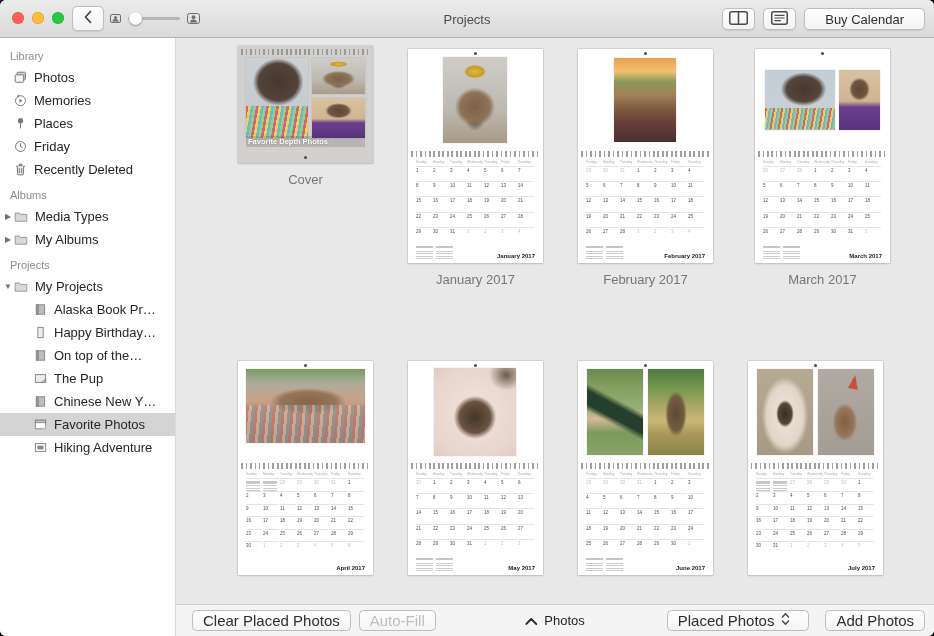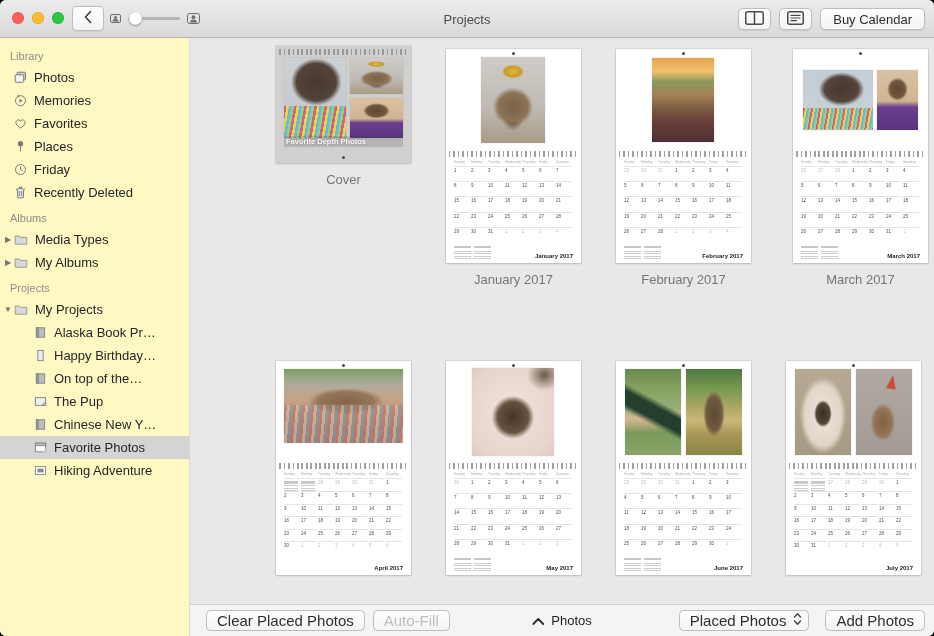--- a/index.html
+++ b/index.html
@@ -11,46 +11,46 @@
   .traffic{position:absolute;top:12px;left:12px;display:flex;gap:8px;}
   .light{width:12px;height:12px;border-radius:50%;box-shadow:inset 0 0 0 .5px rgba(0,0,0,.2);}
   .tb-btn{display:inline-flex;align-items:center;justify-content:center;background:linear-gradient(180deg,#fefefe,#f3f3f3);border:1px solid #bdbdbd;border-radius:5px;box-shadow:0 .5px 1px rgba(0,0,0,.08);box-sizing:border-box;color:#2f2f2f;}
   .back-btn{position:absolute;top:6px;left:72px;width:32px;height:25px;}
   .zoom-slider{position:absolute;top:11px;left:108px;display:flex;align-items:center;gap:6px;}
   .slider-track{position:relative;width:52px;height:3px;background:#b6b6b6;border-radius:2px;}
   .slider-thumb{position:absolute;top:-5px;left:1px;width:13px;height:13px;background:#fff;border-radius:50%;box-shadow:0 1px 2px rgba(0,0,0,.35), inset 0 0 0 .5px rgba(0,0,0,.08);}
   .win-title{position:absolute;top:0;left:0;right:0;height:38px;display:flex;align-items:center;justify-content:center;font-size:13px;color:#4c4c4c;pointer-events:none;}
   .tb-right{position:absolute;top:8px;right:9px;display:flex;gap:8px;}
   .icon-btn{width:33px;height:22px;}
-  .buy-btn{height:22px;padding:0 12px;font-size:13px;}
+  .buy-btn{height:22px;padding:0 20px;font-size:13px;}
 
   
   .main{display:flex;height:598px;}
-  .sidebar{width:190px;box-sizing:border-box;background:#fef9c3;border-right:1px solid #dadada;overflow:hidden;flex:none;padding-top:4px;}
+  .sidebar{width:176px;box-sizing:border-box;background:#ffffff;border-right:1px solid #dadada;overflow:hidden;flex:none;padding-top:4px;}
   .content{flex:1;display:flex;flex-direction:column;min-width:0;}
 
   
   .sb-header{font-size:11px;color:#8d8d8d;padding:8px 0 4px 10px;}
   .sb-item{display:flex;align-items:center;height:23px;font-size:13px;color:#262626;padding-left:13px;cursor:default;}
   .sb-item .lbl{margin-left:7px;white-space:nowrap;overflow:hidden;}
   .sb-item.has-disc{padding-left:3px;}
   .sb-item.child{padding-left:33px;}
   .sb-item.selected{background:#d4d4d4;}
   .disc{width:10px;font-size:8px;color:#727272;text-align:center;margin-right:1px;flex:none;}
   .icn{width:14px;height:14px;flex:none;display:inline-flex;align-items:center;justify-content:center;}
   .icn svg{display:block;}
 
   
   .content-header{height:24px;flex:none;background:#f4f4f4;border-bottom:1px solid #d8d8d8;display:flex;align-items:center;justify-content:space-between;padding:0 12px 0 16px;box-sizing:border-box;}
   .ch-title{font-size:13px;font-weight:bold;color:#141414;}
   .ch-price{font-size:13px;color:#8a8a8a;}
 
   
   .grid-area{position:relative;flex:1;background:#e8e8e8;overflow:hidden;}
-  .thumb{position:absolute;width:135px;margin-left:24px;}
+  .thumb{position:absolute;width:135px;}
   .thumb-label{margin-top:9px;text-align:center;font-size:13px;color:#767676;}
   .page{position:relative;background:#fff;box-shadow:0 0 0 .5px rgba(0,0,0,.15),0 1px 2px rgba(0,0,0,.12);}
   .cover-page{height:117px;background:#d2d0cf;}
   .month-page{height:214px;}
   .binding{height:6px;margin:0 3px;background:repeating-linear-gradient(90deg,#8f8f8f 0 1.5px,rgba(0,0,0,0) 1.5px 4.5px);opacity:.85;}
   .cover-page .binding{position:absolute;top:3px;left:0;right:0;}
   .hang-dot{position:absolute;left:50%;width:3px;height:3px;margin-left:-1.5px;border-radius:50%;background:#4a4a4a;}
   .photo{position:absolute;box-shadow:0 0 0 .5px rgba(0,0,0,.08);}
   .photo-page{position:relative;height:102px;}
   .cal-page{position:relative;height:106px;padding:3px 8px 0;box-sizing:border-box;display:flex;flex-direction:column;}
@@ -115,21 +115,21 @@
     linear-gradient(180deg,#b0aaa2 0%,#a29c94 100%);background-repeat:no-repeat;overflow:hidden;}
   .photo-dog-party-hat::after{content:"";position:absolute;top:7%;left:56%;width:0;height:0;border-left:5px solid rgba(0,0,0,0);border-right:5px solid rgba(0,0,0,0);border-bottom:14px solid #c94f3a;transform:rotate(10deg);}
 
   
   .bottom-bar{position:relative;height:32px;flex:none;background:#f4f4f4;border-top:1px solid #cfcfcf;display:flex;align-items:center;padding:0 9px 0 16px;box-sizing:border-box;}
   .bb-btn{height:21px;padding:0 10px;font-size:15px;display:inline-flex;align-items:center;background:linear-gradient(180deg,#fefefe,#f4f4f4);border:1px solid #bdbdbd;border-radius:4.5px;color:#2e2e2e;box-sizing:border-box;}
   .bb-btn + .bb-btn{margin-left:8px;}
   .bb-btn.disabled{color:#bdbdbd;}
   .bb-center{position:absolute;left:50%;transform:translateX(-50%);display:flex;align-items:center;gap:7px;font-size:13px;color:#1f1f1f;}
   .bb-right{margin-left:auto;display:flex;gap:8px;align-items:center;}
-  .dropdown-btn{gap:7px;padding-right:6px;}
+  .dropdown-btn{gap:7px;padding-right:18px;}
 </style>
 </head>
 <body>
 
 <div id="window">
   <div class="titlebar">
     <div class="traffic">
       <span class="light" id="light-red" style="background: rgb(255, 95, 87);"></span>
       <span class="light" id="light-yellow" style="background: rgb(255, 189, 46);"></span>
       <span class="light" id="light-green" style="background: rgb(40, 200, 64);"></span>
@@ -196,28 +196,20 @@
               <circle cx="6.5" cy="6.7" r="5" fill="none" stroke="#7b7b7b"></circle>
               <path d="M5.4 4.7 L8.6 6.7 L5.4 8.7 Z" fill="#7b7b7b"></path>
               <path d="M3.2 2.2 L5 1.4 L4.7 3.4" fill="none" stroke="#7b7b7b"></path>
             </svg>
           </span>
           <span class="lbl">Memories</span>
         </div>
         <div class="sb-item">
           <span class="icn">
             <svg width="13" height="13" viewBox="0 0 13 13">
-              <path d="M6.5 11 C2.1 8.2 1 5.5 2.5 3.8 C4 2.1 6 2.9 6.5 4.4 C7 2.9 9 2.1 10.5 3.8 C12 5.5 10.9 8.2 6.5 11 Z" fill="none" stroke="#7b7b7b"></path>
-            </svg>
-          </span>
-          <span class="lbl">Favorites</span>
-        </div>
-        <div class="sb-item">
-          <span class="icn">
-            <svg width="13" height="13" viewBox="0 0 13 13">
               <circle cx="6.5" cy="3.8" r="2.7" fill="#7b7b7b"></circle>
               <rect x="6" y="6.3" width="1" height="5.2" fill="#7b7b7b"></rect>
             </svg>
           </span>
           <span class="lbl">Places</span>
         </div>
         <div class="sb-item">
           <span class="icn">
             <svg width="13" height="13" viewBox="0 0 13 13">
               <circle cx="6.5" cy="6.5" r="5" fill="none" stroke="#7b7b7b"></circle>

